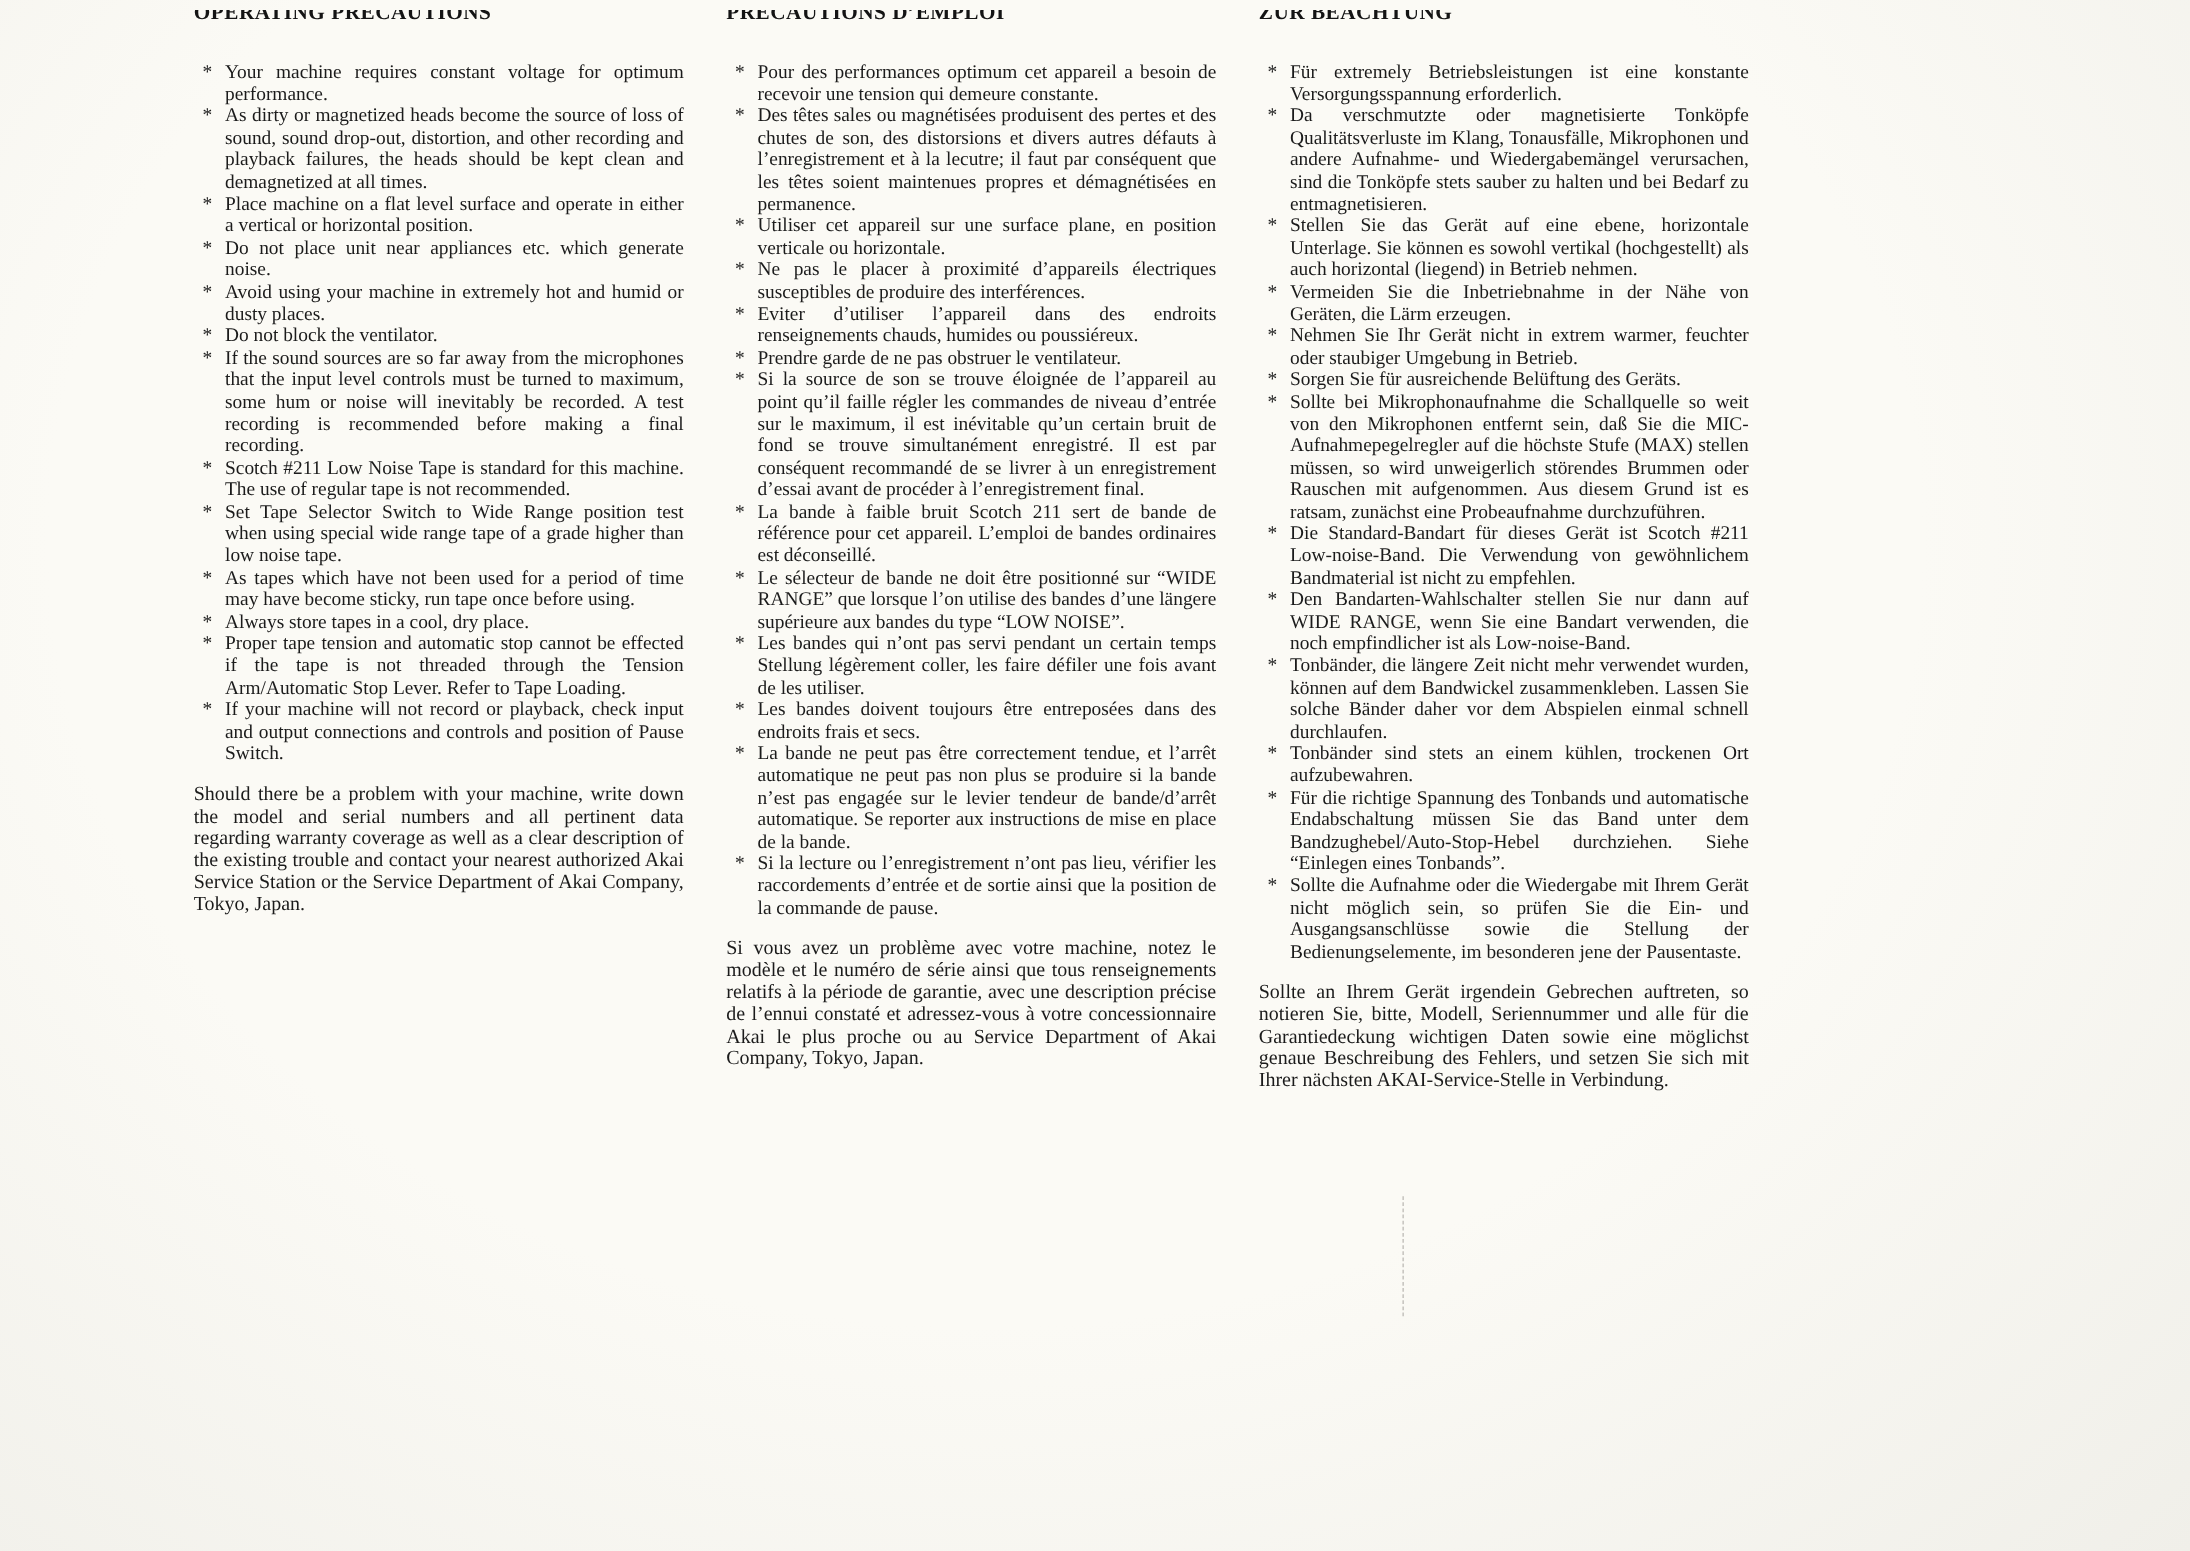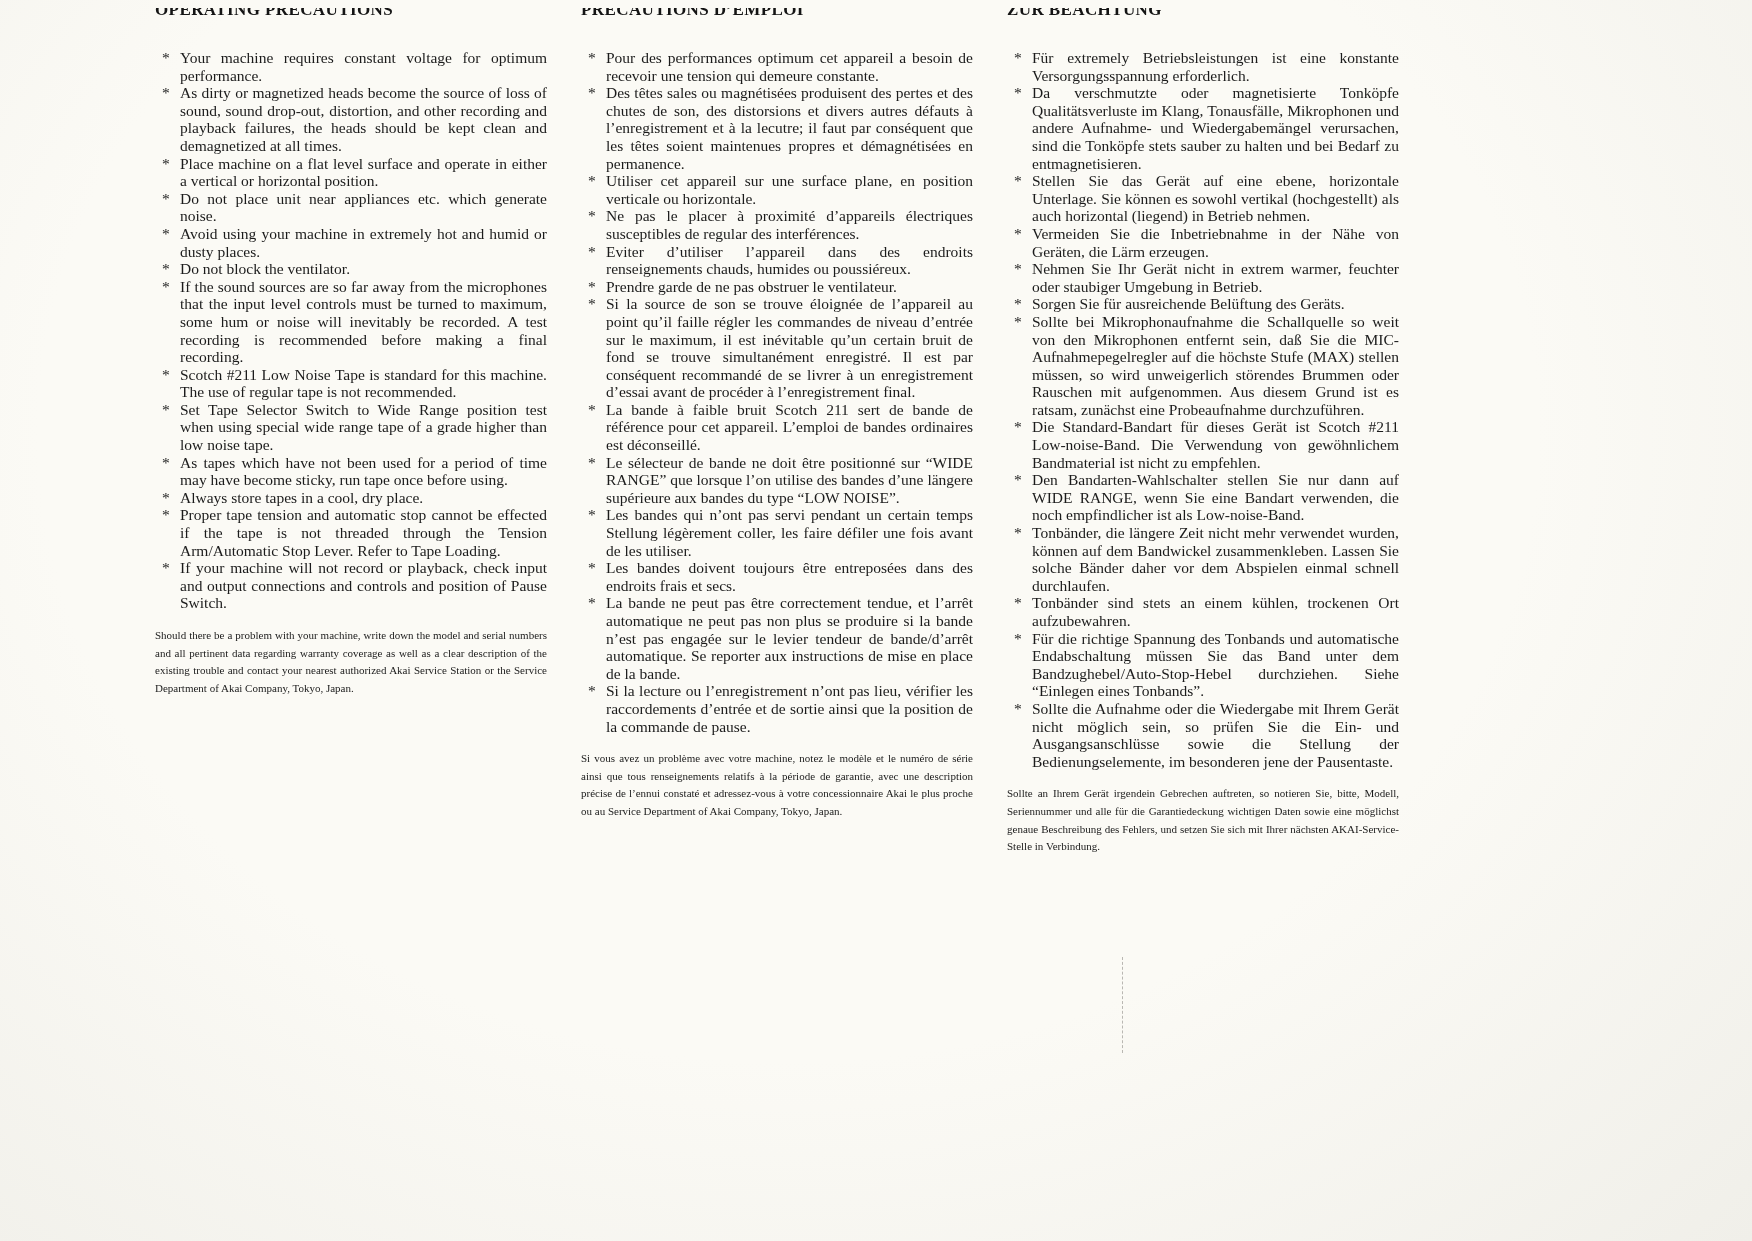--- a/index.html
+++ b/index.html
@@ -26,21 +26,21 @@
   }
   .items { list-style: none; margin: 0; padding: 0; }
   .item {
     position: relative; padding-left: 25px;
     font-size: 15.5px; line-height: 17.6px;
     text-align: justify;
   }
   .star { position: absolute; left: 7px; top: 0; }
   .footer {
     margin: 15px 0 0 0;
-    font-size: 11px; line-height: 17.6px;
+    font-size: 16px; line-height: 17.6px;
     text-align: justify;
   }
   .fold-mark {
     position: absolute; left: 1122px; top: 957px;
     height: 96px; width: 0;
     border-left: 1.5px dashed #97948f; opacity: 0.65;
   }
 </style>
 </head>
 <body>
@@ -135,21 +135,21 @@
     <span class="item-text">Des têtes sales ou magnétisées produisent des pertes et des chutes de son, des distorsions et divers autres défauts à l’enregistrement et à la lecutre; il faut par conséquent que les têtes soient maintenues propres et démagnétisées en permanence.</span>
   </li>
 
   <li class="item">
     <span class="star">*</span>
     <span class="item-text">Utiliser cet appareil sur une surface plane, en position verticale ou horizontale.</span>
   </li>
 
   <li class="item">
     <span class="star">*</span>
-    <span class="item-text">Ne pas le placer à proximité d’appareils électriques susceptibles de regular des interférences.</span>
+    <span class="item-text">Ne pas le placer à proximité d’appareils électriques susceptibles de produire des interférences.</span>
   </li>
 
   <li class="item">
     <span class="star">*</span>
     <span class="item-text">Eviter d’utiliser l’appareil dans des endroits renseignements chauds, humides ou poussiéreux.</span>
   </li>
 
   <li class="item">
     <span class="star">*</span>
     <span class="item-text">Prendre garde de ne pas obstruer le ventilateur.</span>

